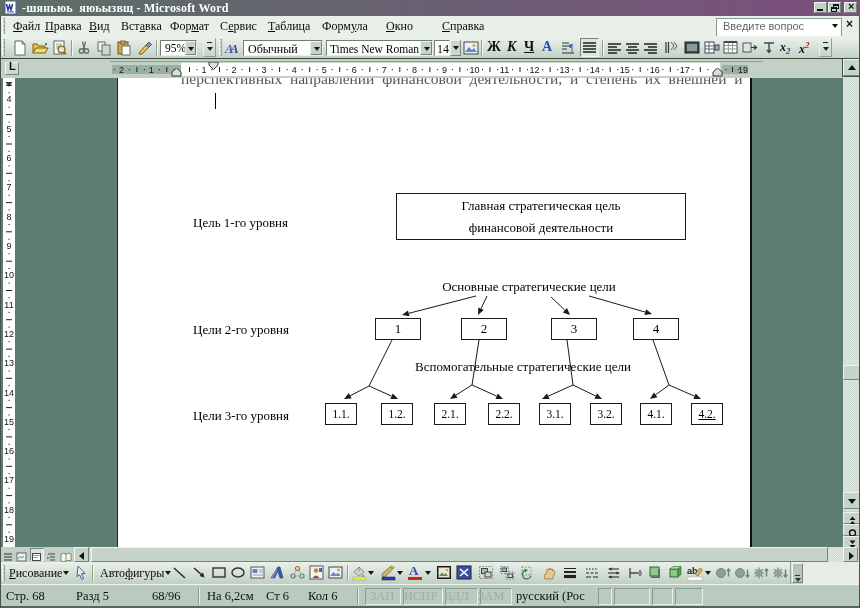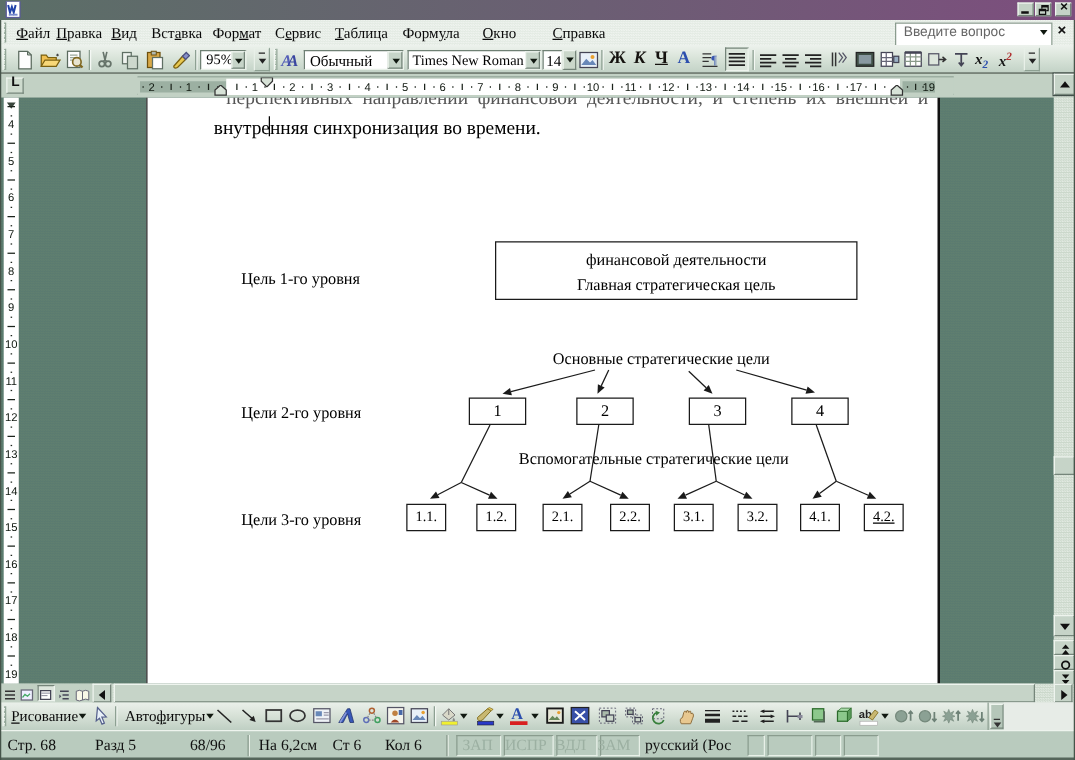--- a/index.html
+++ b/index.html
@@ -22,20 +22,21 @@
 .stg{color:#9cb0a2;}
 </style></head>
 <body>
 
 <div class="abs" id="titlebar" style="left:0;top:0;width:860px;height:16px;background:linear-gradient(to right,#5b6f67,#6b5e73 55%,#7d4e7e);">
   <svg class="abs" style="left:4px;top:1px" width="14" height="14" viewBox="0 0 14 14">
     <rect x="1" y="0" width="11" height="13" fill="#fff" stroke="#5a5a9a" stroke-width="1"></rect>
     <path d="M2.5 3 L4 9 L5.5 4.5 L7 9 L8.5 3" stroke="#2244aa" stroke-width="1.6" fill="none"></path>
     <rect x="3" y="10" width="7" height="1.5" fill="#7788cc"></rect>
   </svg>
+  <span class="abs" style="left:22px;top:1px;font:bold 12px 'Liberation Serif',serif;color:#fff;letter-spacing:.2px;">-шяньюь&nbsp; яюьызвщ - Microsoft Word</span>
   <div class="abs raised" style="left:814px;top:2px;width:13px;height:11px;background:#c4d2c6;">
       <div class="abs" style="left:2px;top:6px;width:6px;height:2px;background:#111;"></div>
     </div>
   <div class="abs raised" style="left:828px;top:2px;width:13px;height:11px;background:#c4d2c6;">
      <div class="abs" style="left:4px;top:1px;width:6px;height:5px;border:1px solid #111;border-top-width:2px;"></div>
      <div class="abs" style="left:2px;top:4px;width:6px;height:5px;border:1px solid #111;border-top-width:2px;background:#c4d2c6;"></div>
   </div>
   <div class="abs raised" style="left:844px;top:2px;width:13px;height:11px;background:#c4d2c6;">
       <span class="abs" style="left:3px;top:-3px;font:bold 11px 'Liberation Sans',sans-serif;color:#111;">×</span>
     </div>
@@ -379,21 +380,20 @@
           <text x="6" y="376">16</text>
           <text x="6" y="405">17</text>
           <text x="6" y="435">18</text>
           <text x="6" y="464">19</text>
         </g>
       </svg>
     </div>
 
   <div class="abs" id="page" style="left:117px;top:0px;width:635px;height:469px;background:#fff;border-left:1px solid #222;border-right:2px solid #111;overflow:hidden;">
     <div class="abs" style="left:63px;top:-8px;width:539px;font:15.5px 'Liberation Serif',serif;color:#555555;white-space:nowrap;text-align:justify;text-align-last:justify;">перспективных&nbsp; направлений&nbsp; финансовой&nbsp; деятельности,&nbsp; и&nbsp; степень&nbsp; их&nbsp; внешней&nbsp; и</div>
-    <div class="abs" style="left:53px;top:16px;font:15.5px 'Liberation Serif',serif;color:#000;">внутренняя синхронизация во времени.</div>
     <div class="abs" style="left:97px;top:15px;width:1px;height:16px;background:#000;"></div>
 
     <svg class="abs" style="left:0;top:0" width="633" height="469" viewBox="0 0 633 469">
         <g stroke="#1a1a1a" stroke-width="1" fill="#1a1a1a">
           <line x1="358.0" y1="218.0" x2="290.8" y2="235.3"></line>
           <polygon points="284.0,237.0 290.0,232.4 291.5,238.2" stroke="none"></polygon>
           <line x1="369.0" y1="218.0" x2="363.0" y2="230.7"></line>
           <polygon points="360.0,237.0 360.3,229.4 365.7,232.0" stroke="none"></polygon>
           <line x1="433.0" y1="219.0" x2="446.9" y2="232.2"></line>
           <polygon points="452.0,237.0 444.9,234.4 449.0,230.0" stroke="none"></polygon>
@@ -416,22 +416,22 @@
           <polygon points="484.0,321.0 476.4,320.7 479.0,315.3" stroke="none"></polygon>
           <line x1="535" y1="262" x2="551" y2="307"></line>
           <line x1="551.0" y1="307.0" x2="537.6" y2="316.8"></line>
           <polygon points="532.0,321.0 535.9,314.4 539.4,319.3" stroke="none"></polygon>
           <line x1="551.0" y1="307.0" x2="576.6" y2="318.2"></line>
           <polygon points="583.0,321.0 575.4,320.9 577.8,315.4" stroke="none"></polygon>
         </g>
       </svg>
     <div class="lbl" style="left:75px;top:137px;">Цель 1-го уровня</div>
     <div class="box" style="left:278px;top:115px;width:290px;height:47px;">
+      <div style="margin-top:4px;">Главная стратегическая цель</div>
       <div style="margin-top:6px;">финансовой деятельности</div>
-      <div style="margin-top:4px;">Главная стратегическая цель</div>
     </div>
     <div class="lbl" style="left:311px;top:201px;width:200px;text-align:center;">Основные стратегические цели</div>
     <div class="lbl" style="left:75px;top:244px;">Цели 2-го уровня</div>
     <div class="box" style="left:257px;top:240px;width:46px;height:22px;line-height:20px;">1</div>
       <div class="box" style="left:343px;top:240px;width:46px;height:22px;line-height:20px;">2</div>
       <div class="box" style="left:433px;top:240px;width:46px;height:22px;line-height:20px;">3</div>
       <div class="box" style="left:515px;top:240px;width:46px;height:22px;line-height:20px;">4</div>
     <div class="lbl" style="left:295px;top:281px;width:220px;text-align:center;">Вспомогательные стратегические цели</div>
     <div class="lbl" style="left:75px;top:330px;">Цели 3-го уровня</div>
     <div class="box" style="left:207px;top:325px;width:32px;height:22px;line-height:20px;font-size:11.5px;">1.1.</div>

